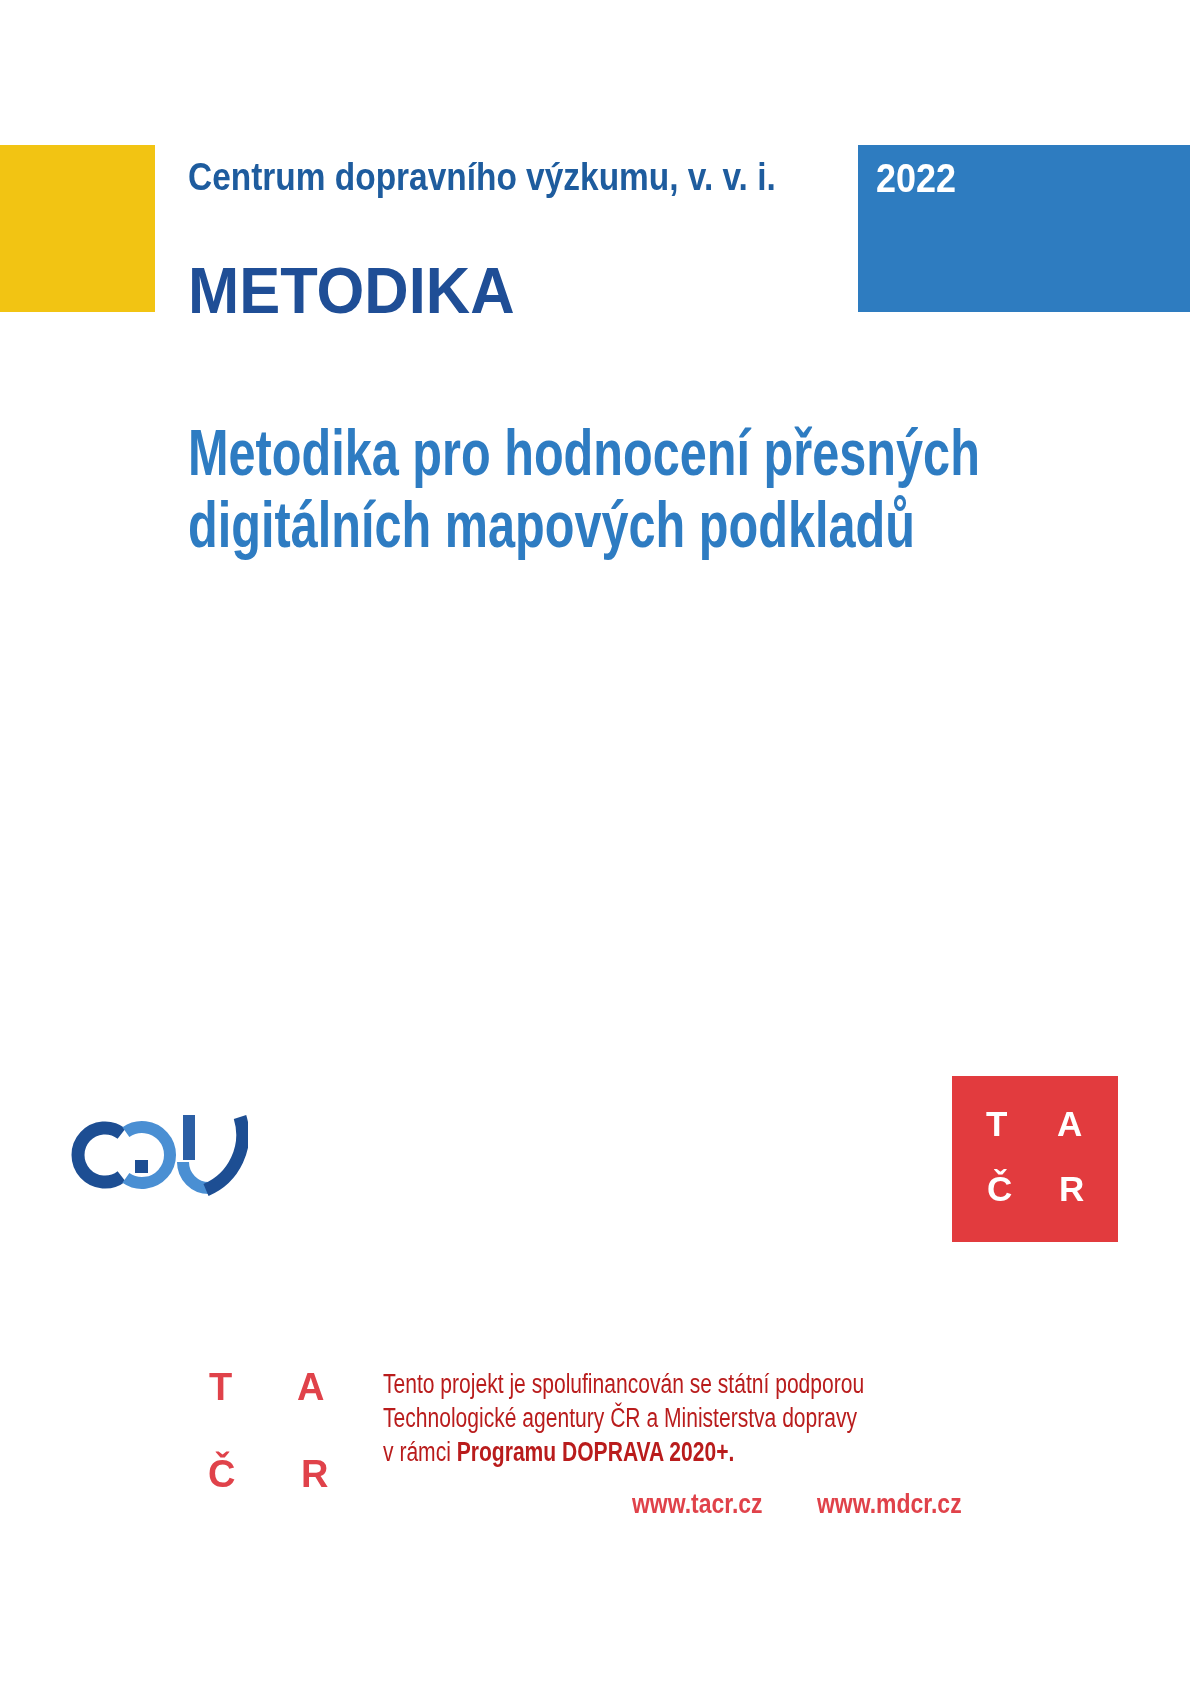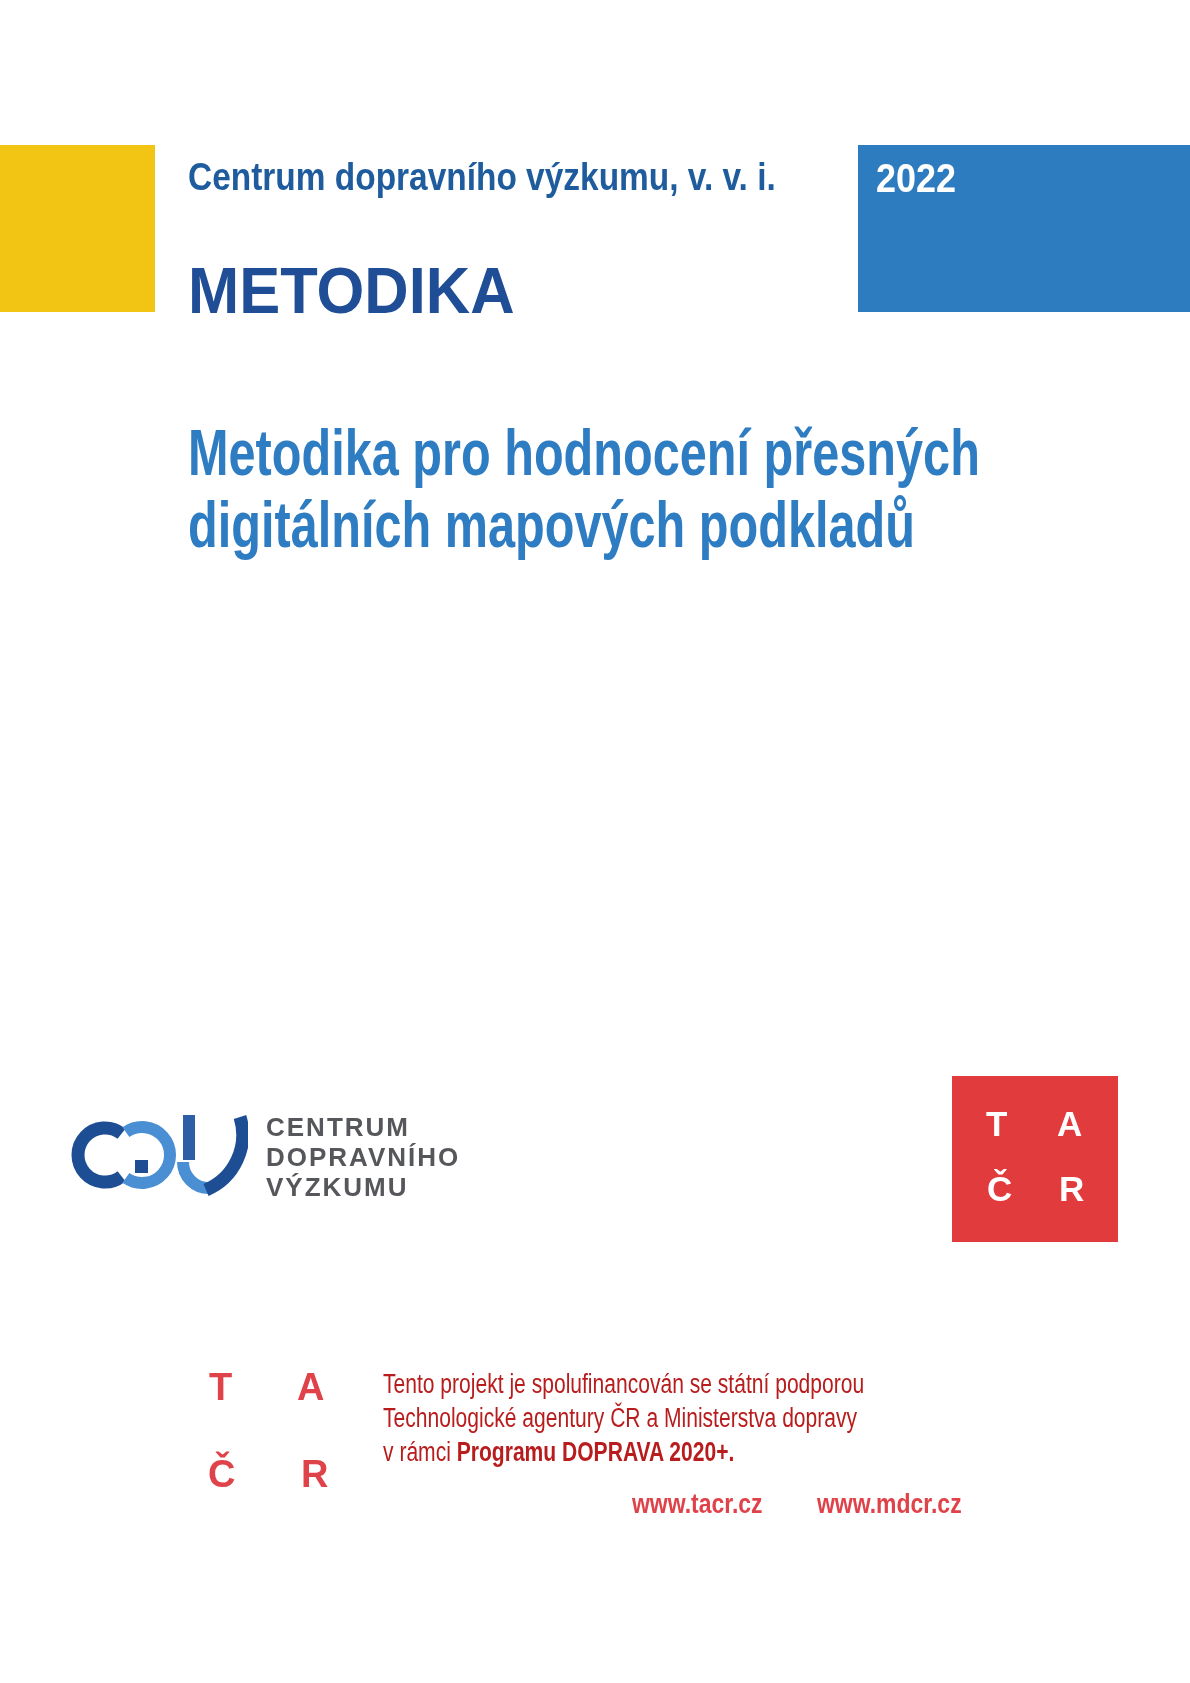--- a/index.html
+++ b/index.html
@@ -107,25 +107,20 @@
 
       <path d="M 51.6 20.7 A 27 27 0 1 0 51.6 63.3" stroke="#1D4E93" stroke-width="13" fill="none"></path>
 
       <path d="M 55.9 19.1 A 28 28 0 1 1 55.9 64.9" stroke="#4A8FD3" stroke-width="12" fill="none"></path>
       <rect x="65" y="47" width="13" height="13" fill="#1D4E93"></rect>
 
       <rect x="113" y="2" width="12" height="45" fill="#2C5FA5"></rect>
       <path d="M 113 49 A 26 26 0 0 0 139 75" stroke="#4A8FD3" stroke-width="12" fill="none"></path>
       <path d="M 170 4 A 60 60 0 0 1 136 77" stroke="#1D4E93" stroke-width="13" fill="none"></path>
     </svg>
-    <div class="cdv-wordmark">
-      <div>CENTRUM</div>
-      <div>DOPRAVNÍHO</div>
-      <div>VÝZKUMU</div>
-    </div>
   </div>
 
   <div class="tacr-square">
     <span class="sq-letter sq-t">T</span>
     <span class="sq-letter sq-a">A</span>
     <span class="sq-letter sq-c">Č</span>
     <span class="sq-letter sq-r">R</span>
   </div>
 
   <span class="bt-letter bt-t">T</span>

